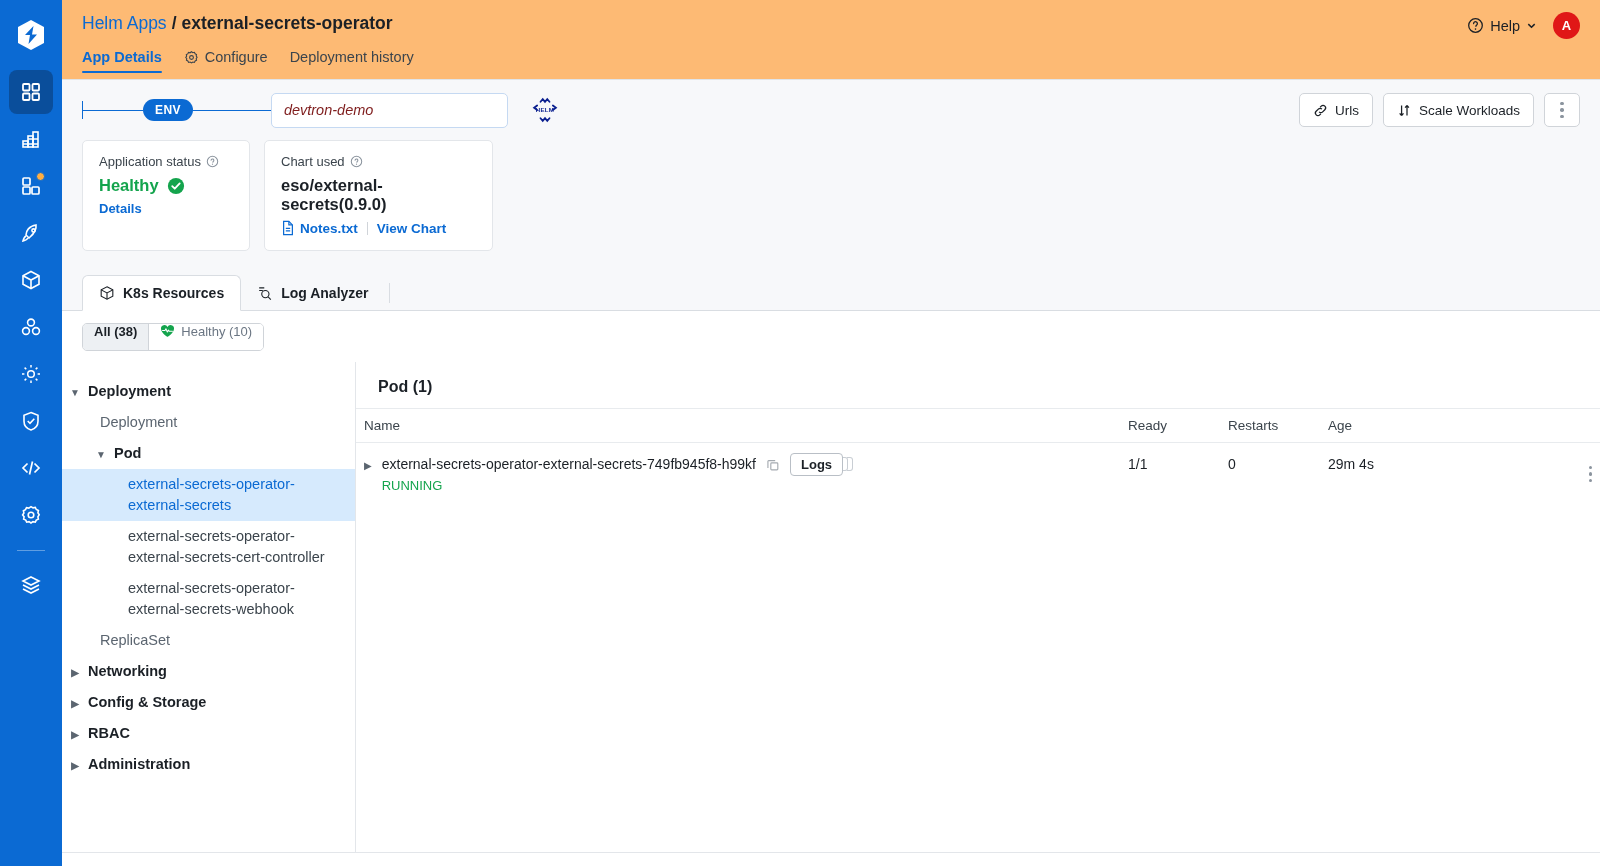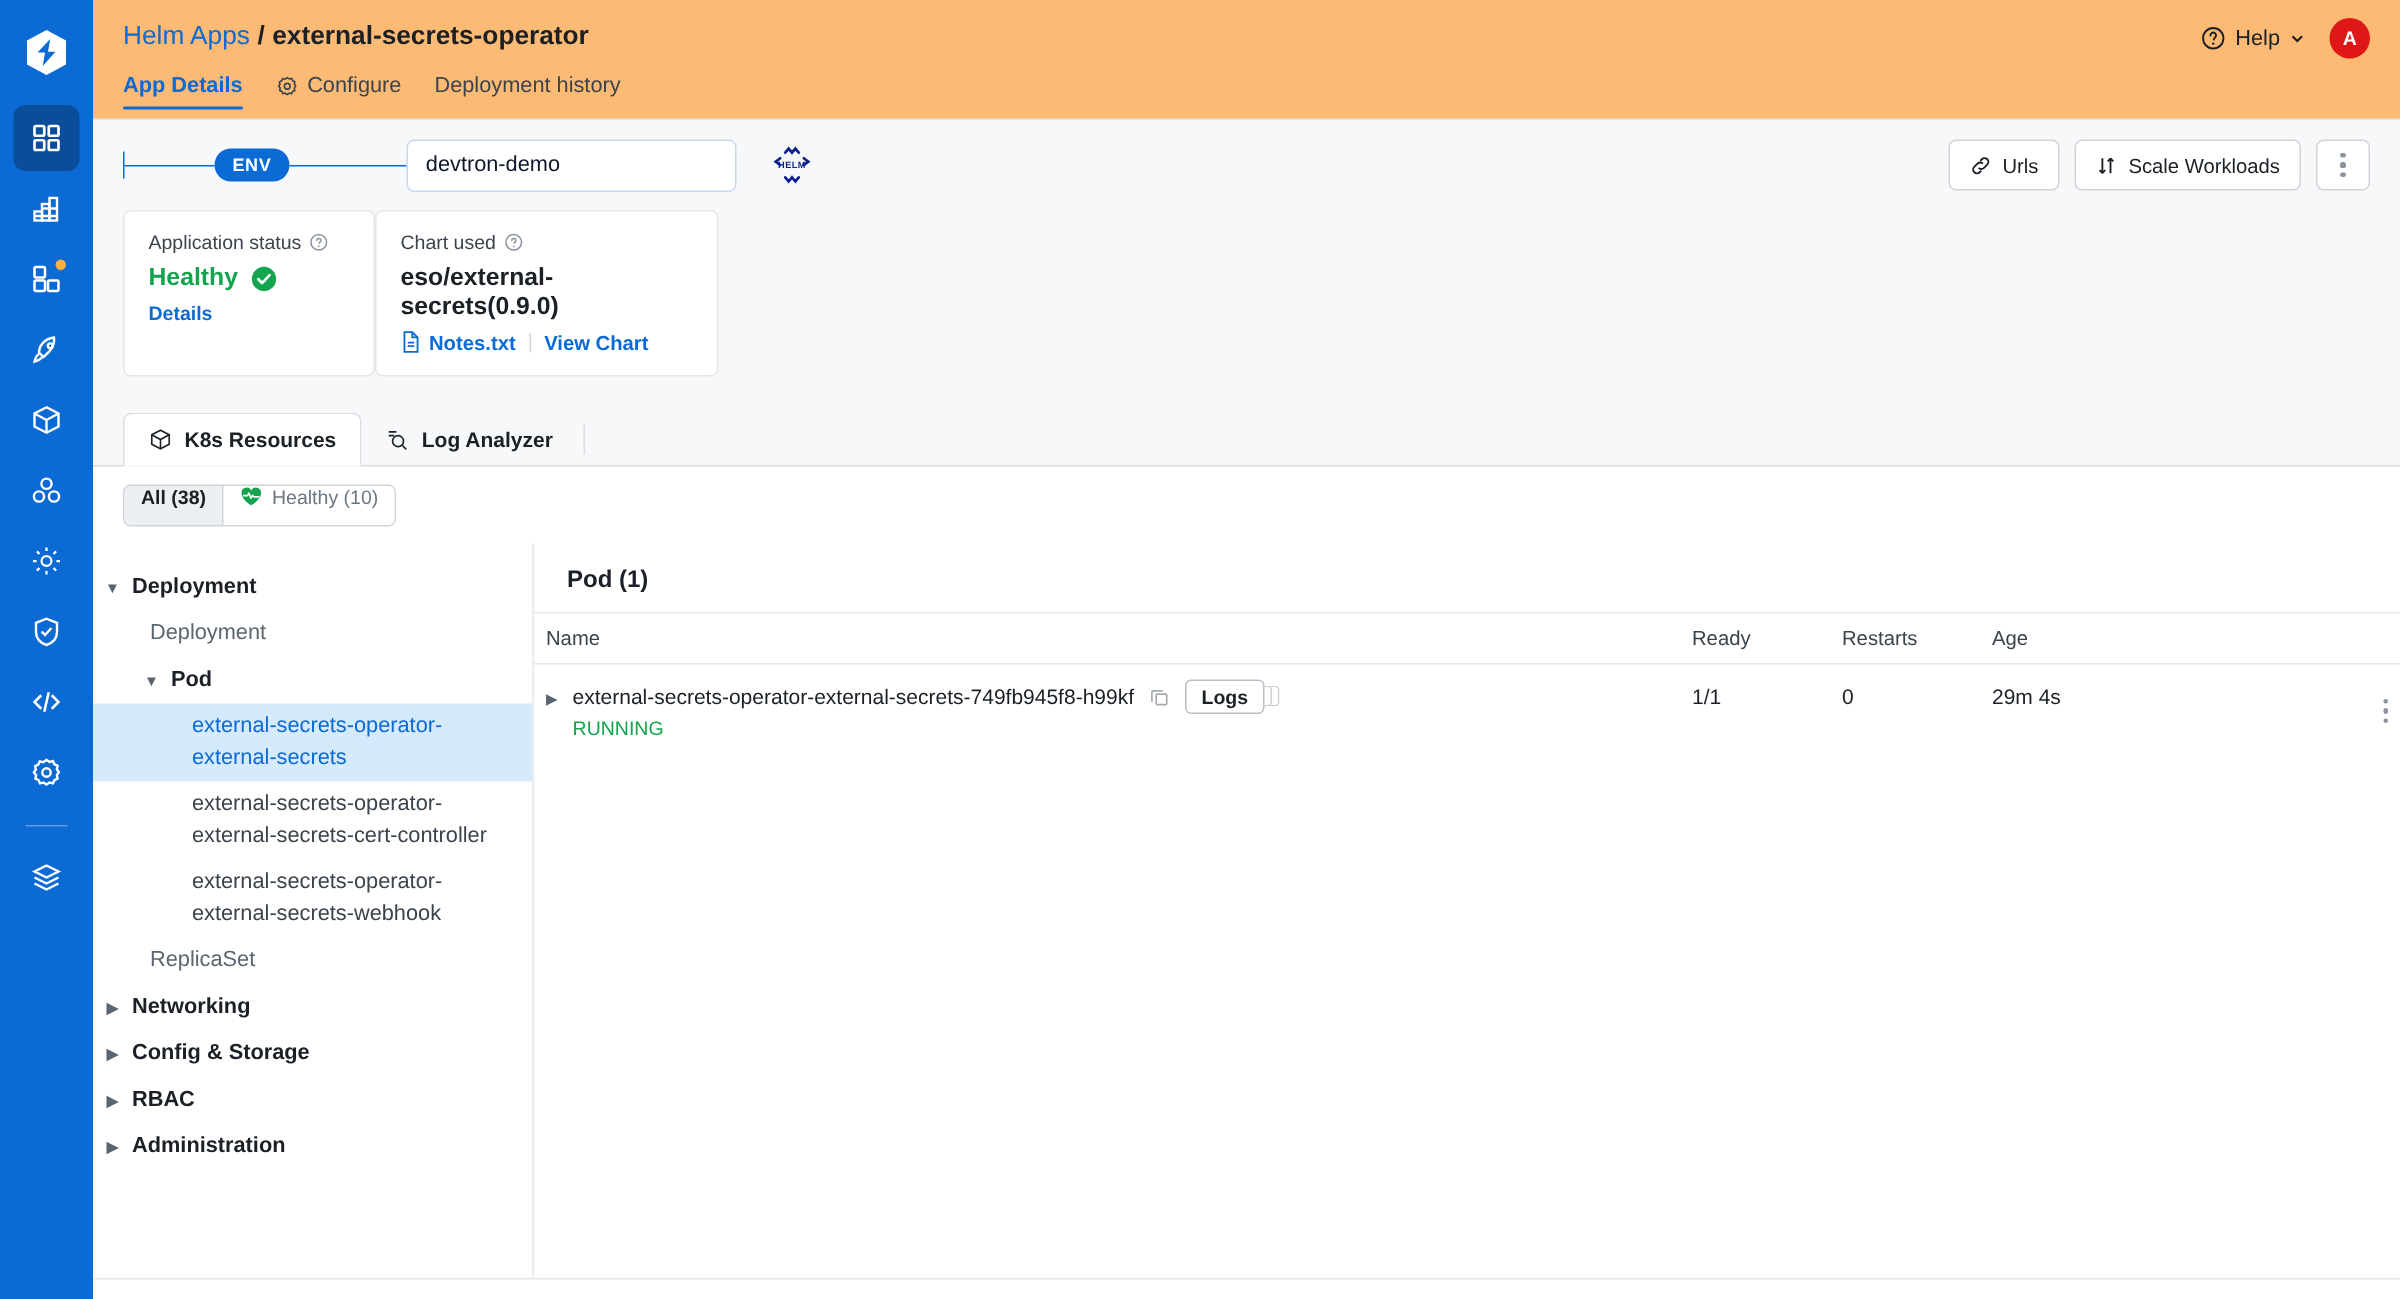--- a/index.html
+++ b/index.html
@@ -72,36 +72,36 @@
 
   
   .envrow { height: 60px; flex: 0 0 60px; display: flex; align-items: center;
             padding: 0 20px 0 20px; position: relative; }
   .env-line { display: flex; align-items: center; }
   .env-hbar { width: 1px; height: 18px; background: #0b6ad3; }
   .env-dash { width: 60px; height: 1px; background: #0b6ad3; }
   .env-pill { background: #0b6ad3; color: #fff; font-size: 12px; font-weight: 700;
               letter-spacing: .4px; border-radius: 11px; padding: 4px 12px; }
   .env-dash2 { width: 78px; height: 1px; background: #0b6ad3; }
-  .env-select { width: 220px; height: 35px; border: 1px solid #c5d9f2;
-                border-radius: 5px; background: #fff; color: #0f172a;
+  .env-select { width: 237px; height: 35px; border: 1px solid #c5d9f2;
+                border-radius: 5px; background: #fff; color: #7f1d1d;
                 font-size: 14.5px; display: flex; align-items: center;
-                padding: 0 12px; cursor: pointer; }
+                padding: 0 12px; cursor: pointer; font-style: italic; }
   .helm-badge { margin-left: 22px; width: 30px; height: 30px; display:flex;
                 align-items:center; justify-content:center; }
   .env-actions { position: absolute; right: 20px; top: 13px; display: flex; gap: 10px; }
   .btn {
     height: 34px; border: 1px solid #d0d4d9; background: #fff; border-radius: 5px;
     font-size: 13.5px; color: #1b2026; display: flex; align-items: center;
     gap: 7px; padding: 0 13px; cursor: pointer; font-family: inherit;
   }
   .btn-kebab { width: 36px; justify-content: center; padding: 0; }
 
   
-  .cards { display: flex; padding: 0 20px; }
+  .cards { display: flex; gap: 14px; padding: 0 20px; }
   .card { background: #fff; border: 1px solid #e3e6ea; border-radius: 5px;
           padding: 13px 16px 14px; min-height: 96px; }
   .card-lbl { font-size: 13px; color: #3b444c; display: flex; align-items: center; gap: 5px; }
   .card-val { font-size: 16.5px; font-weight: 700; color: #1b2026; margin-top: 7px;
               display: flex; align-items: center; gap: 8px; }
   .card-val.healthy { color: #14a44d; }
   .card-sub { font-size: 13px; color: #6b7683; margin-top: 6px; }
   .card-link { font-size: 13px; color: #0b6ad3; font-weight: 700; cursor: pointer; margin-top: 6px; }
   .chart-links { display: flex; align-items: center; gap: 9px; margin-top: 6px; }
   .chart-links a { font-size: 13.5px; color: #0b6ad3; font-weight: 700;

